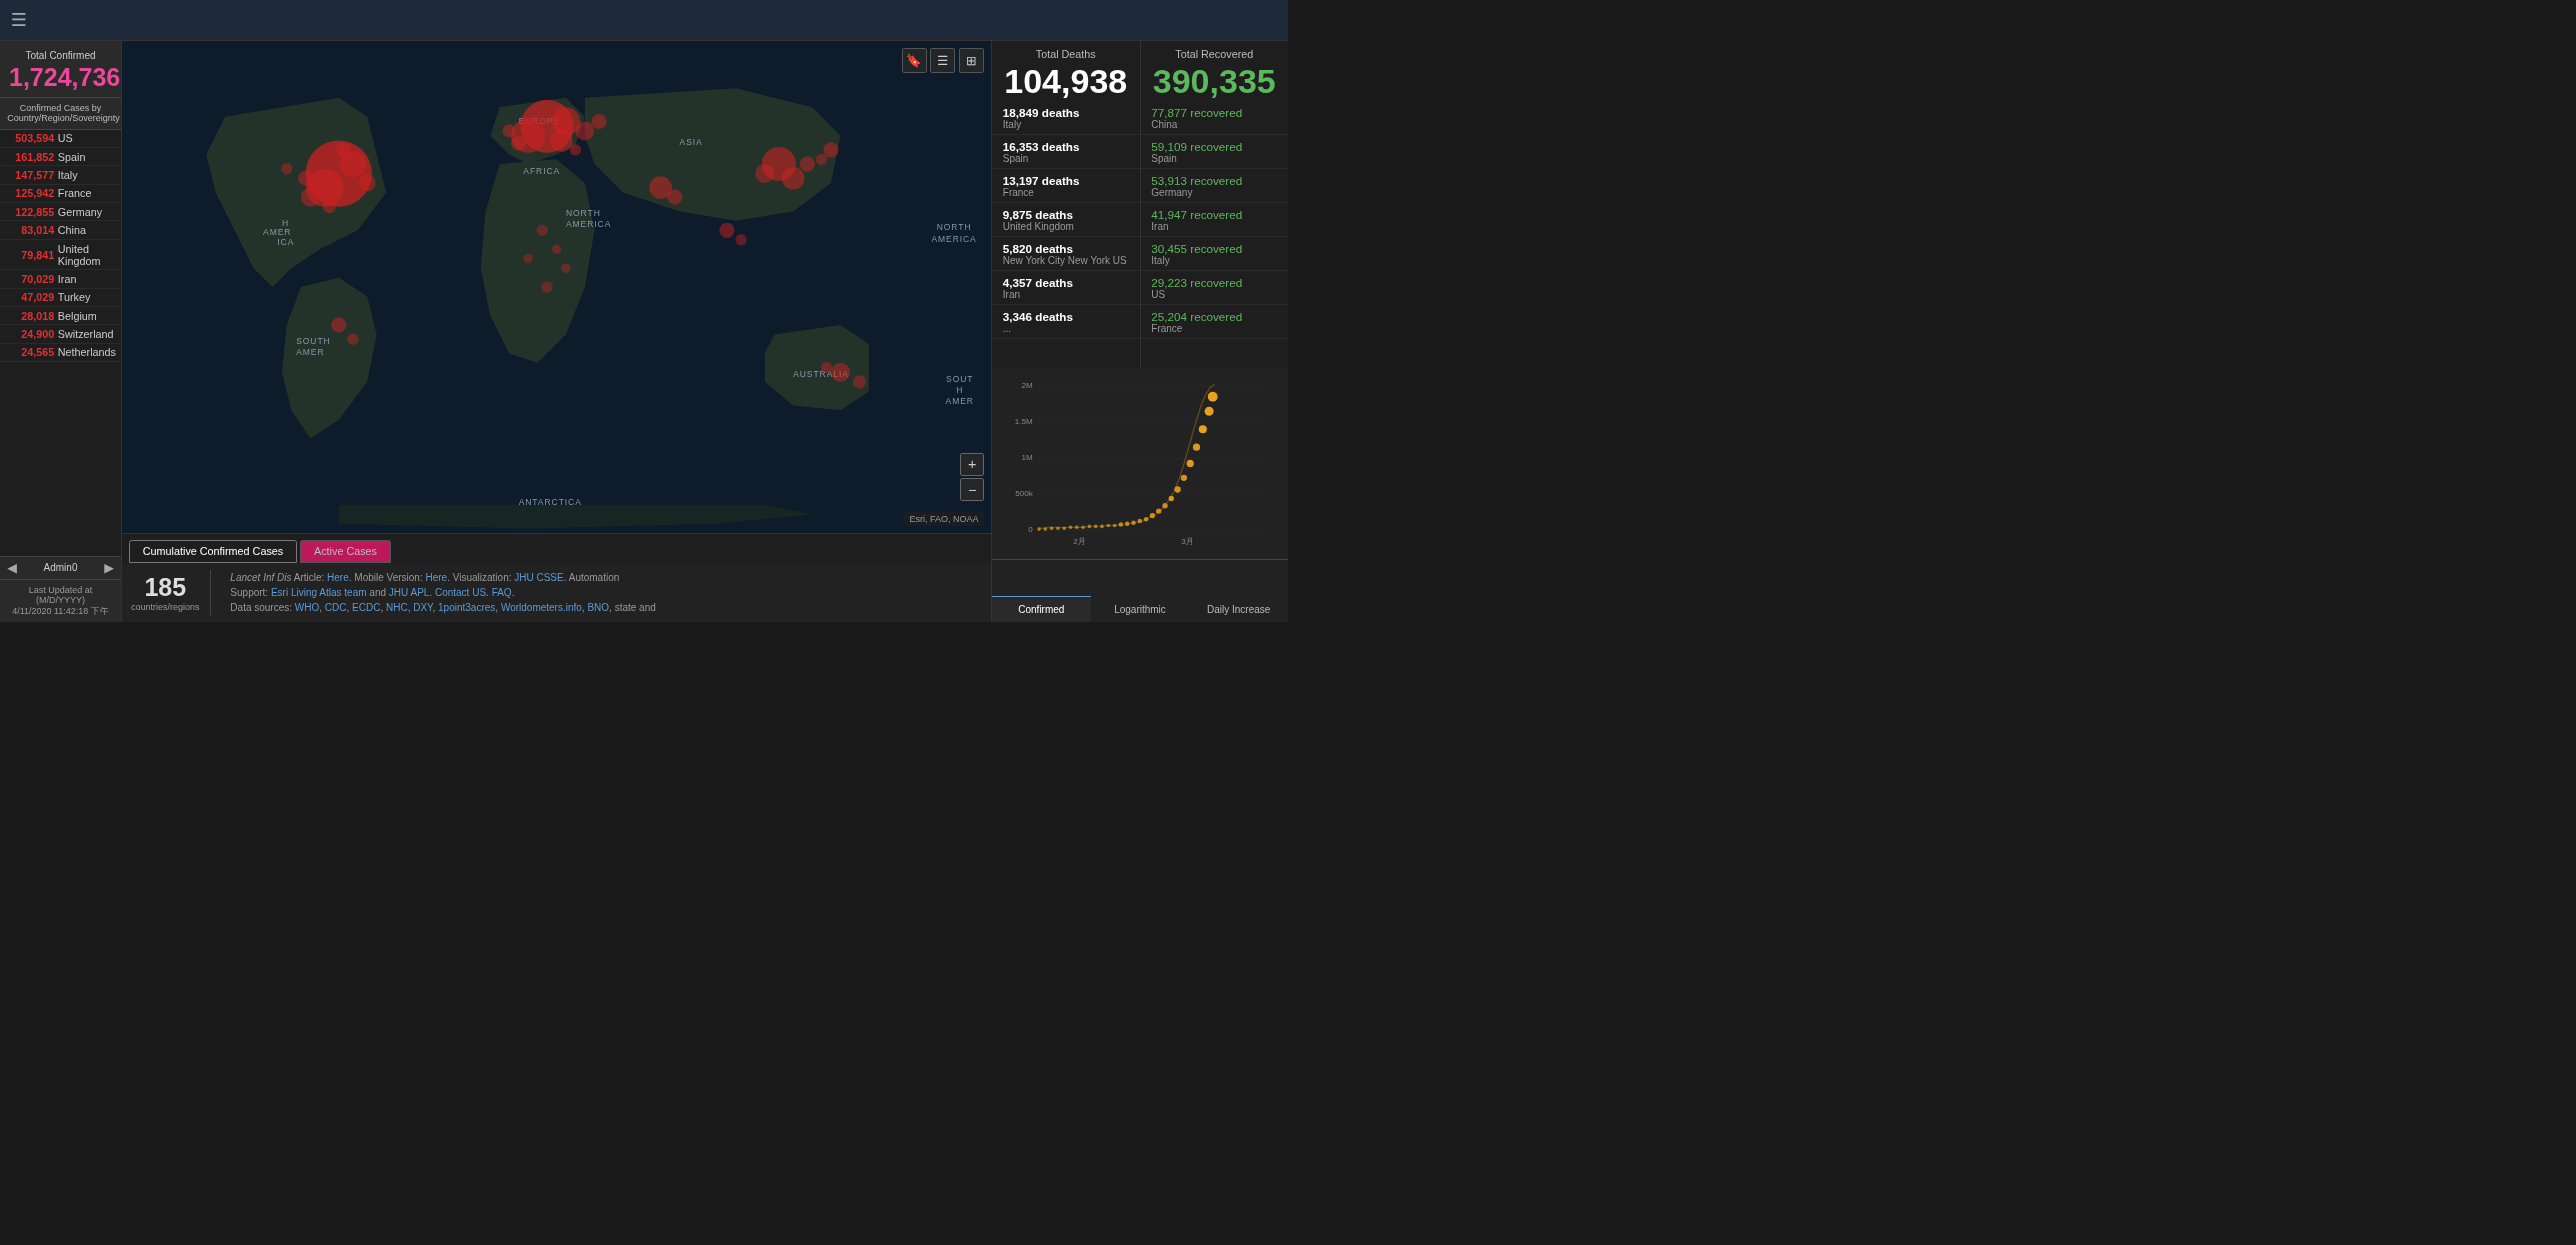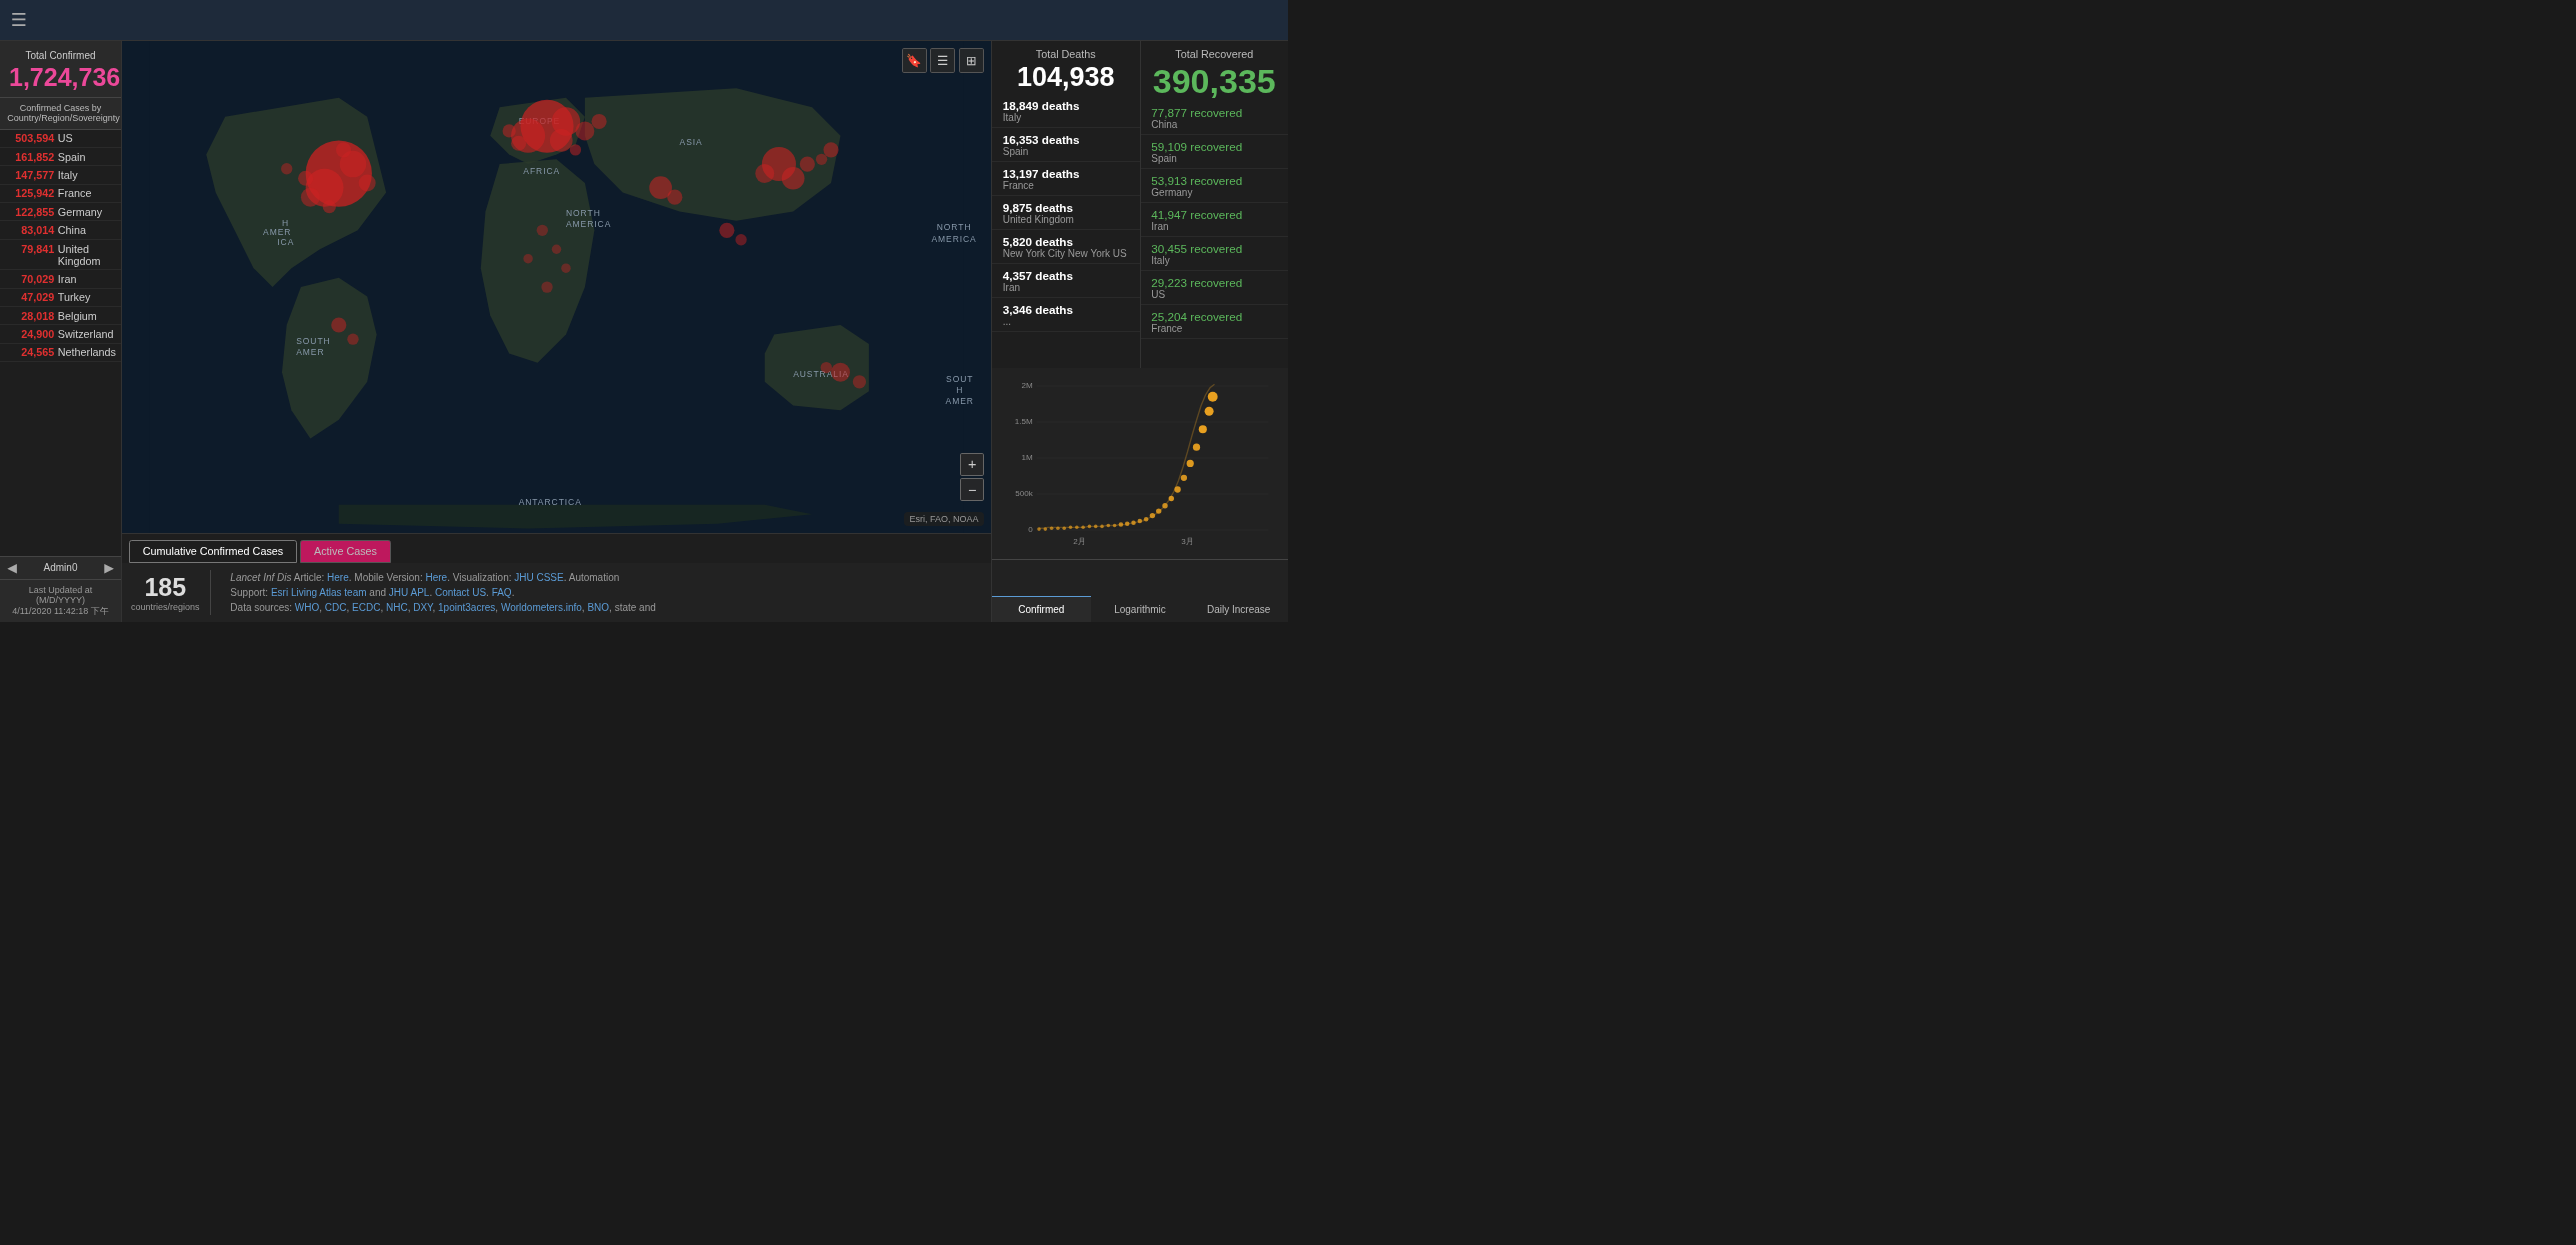--- a/index.html
+++ b/index.html
@@ -82,20 +82,21 @@
       font-size: 9px;
       color: #bbb;
       border-bottom: 0.9px solid #444;
     }
     .country-list {
       overflow-y: auto;
       flex: 1;
     }
     .country-item {
       display: flex;
+      align-items: center;
       padding: 2.7px 7.2px;
       border-bottom: 0.9px solid #2a2a2a;
       gap: 3.6px;
     }
     .country-count {
       color: #e03030;
       font-size: 10.8px;
       font-weight: bold;
       min-width: 47px;
       text-align: right;
@@ -271,21 +272,21 @@
       overflow: hidden;
     }
     .deaths-header {
       padding: 7.2px 10.8px 3.6px;
       text-align: center;
       color: #bbb;
       font-size: 10.8px;
     }
     .deaths-number {
       color: #fff;
-      font-size: 27px;
+      font-size: 34px;
       font-weight: bold;
       text-align: center;
       padding: 0 10.8px 3.6px;
       line-height: 1;
     }
     .deaths-list {
       overflow-y: auto;
       flex: 1;
     }
     .deaths-item {

